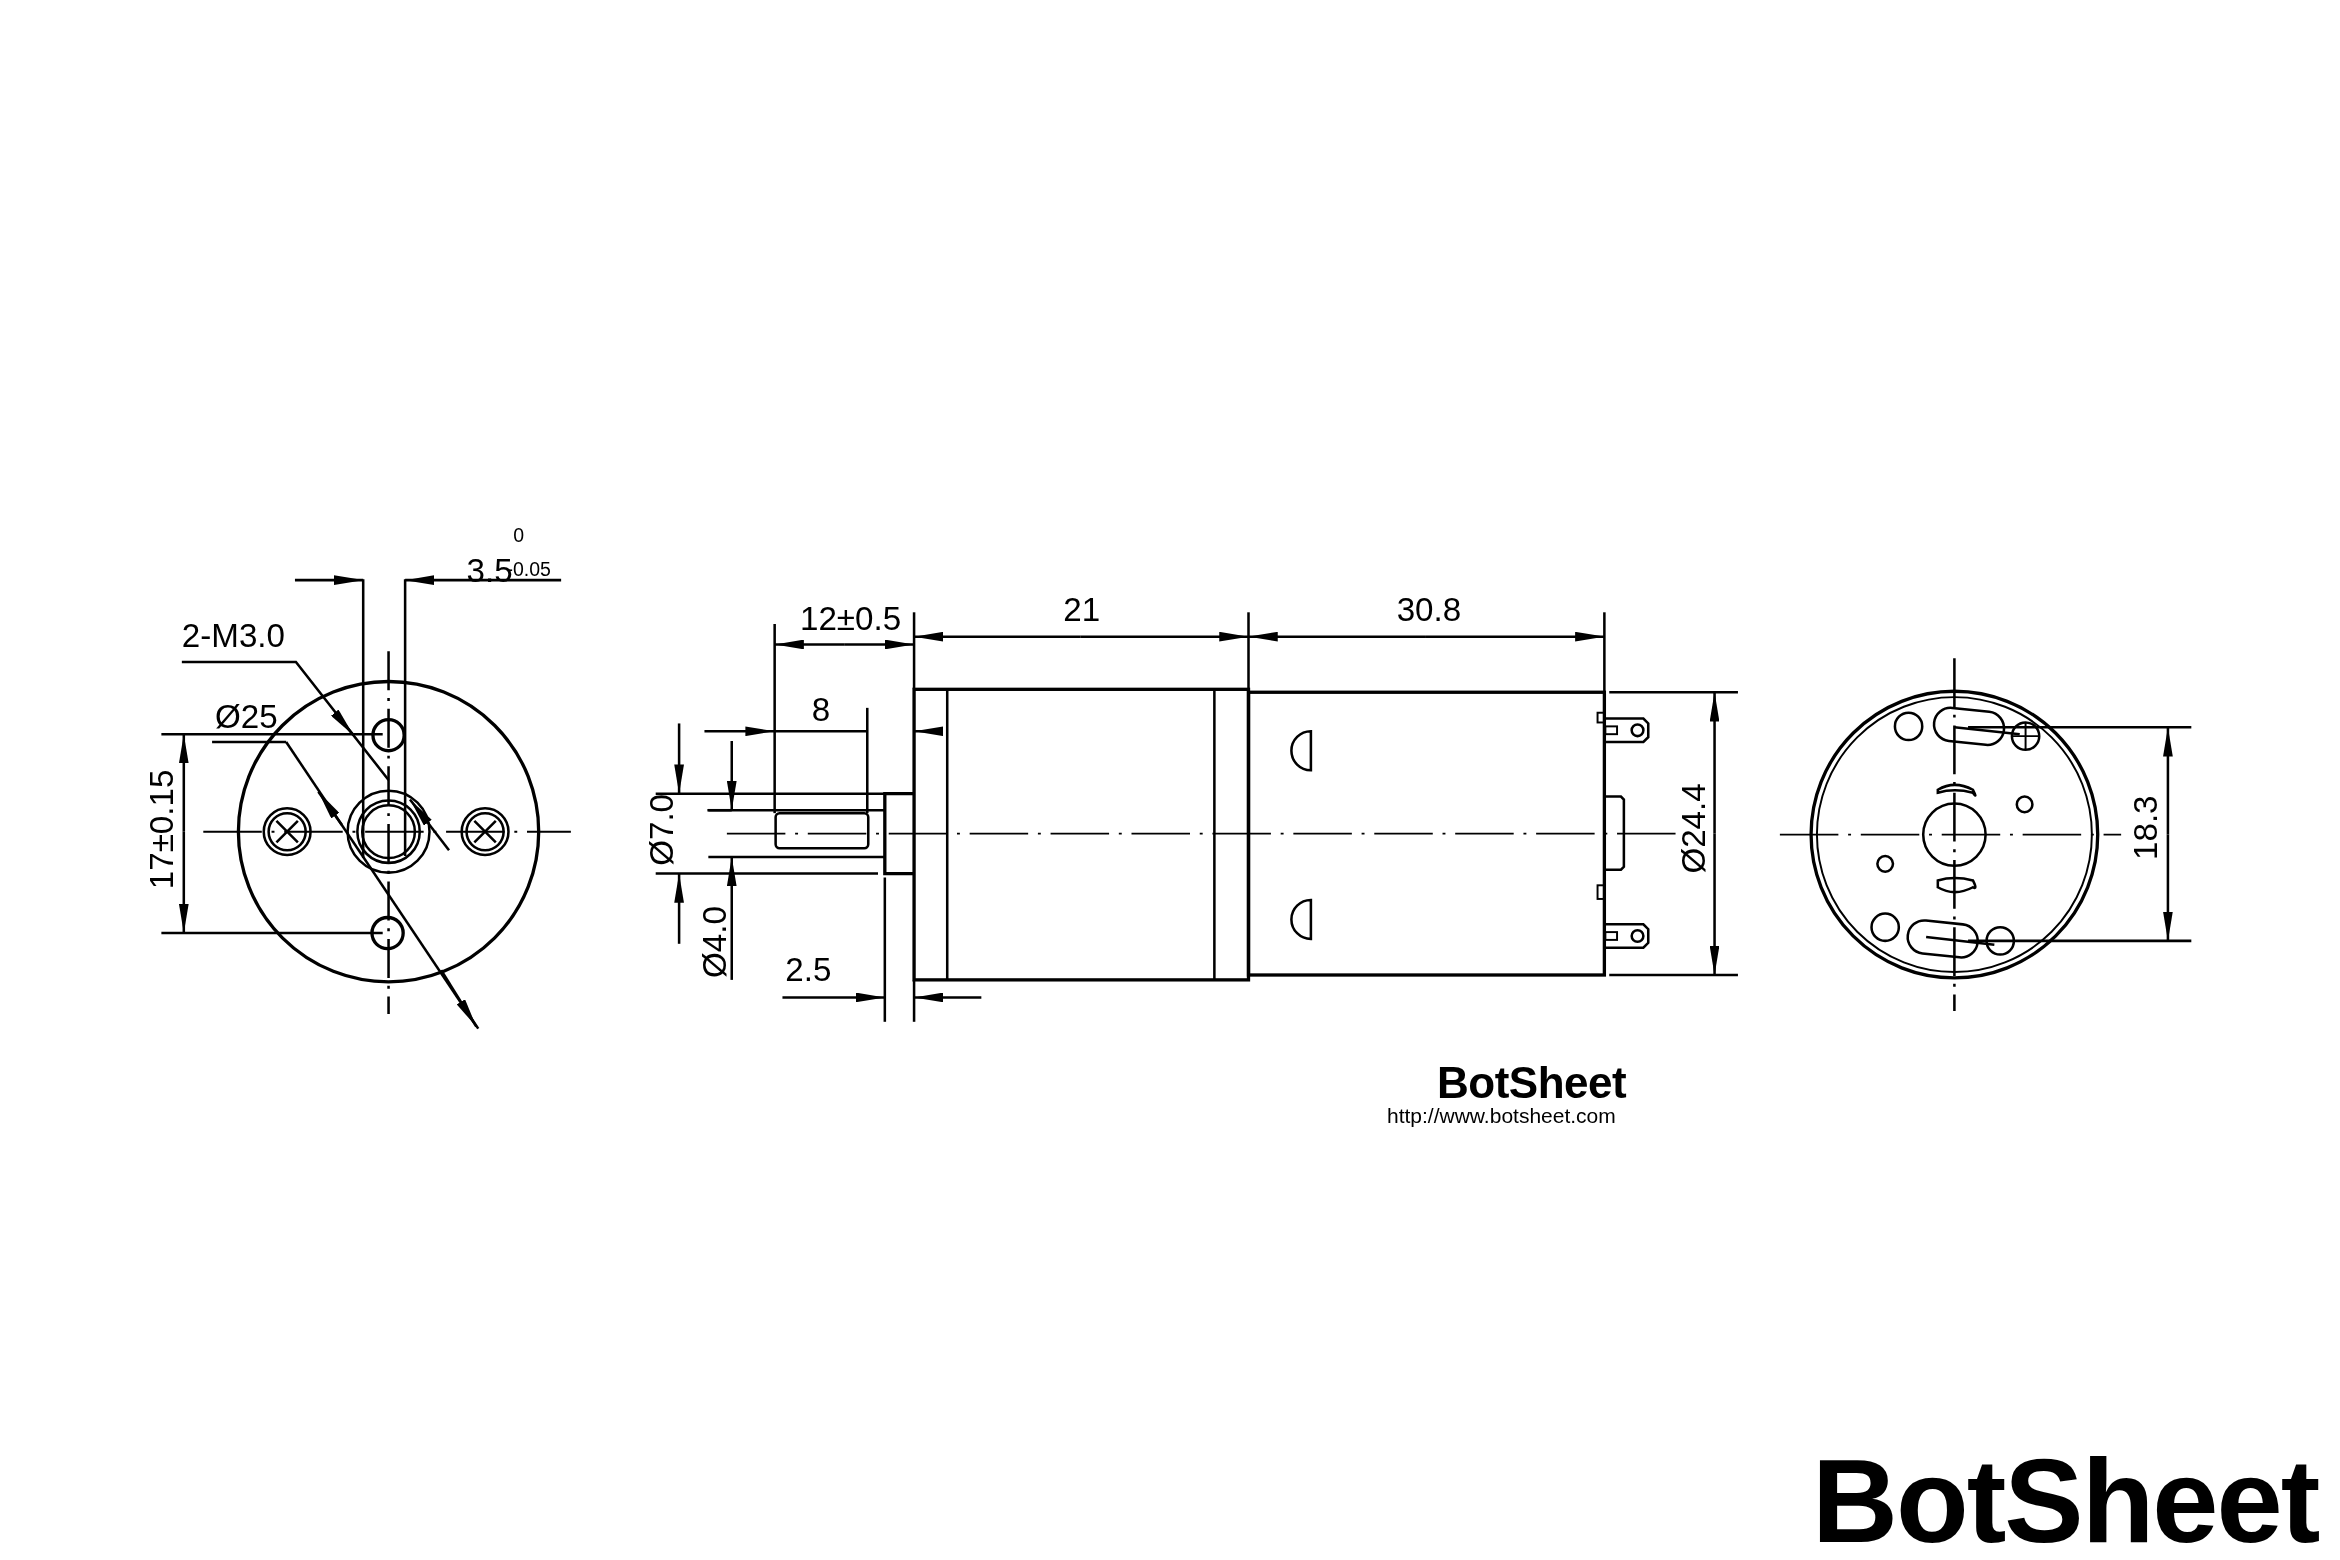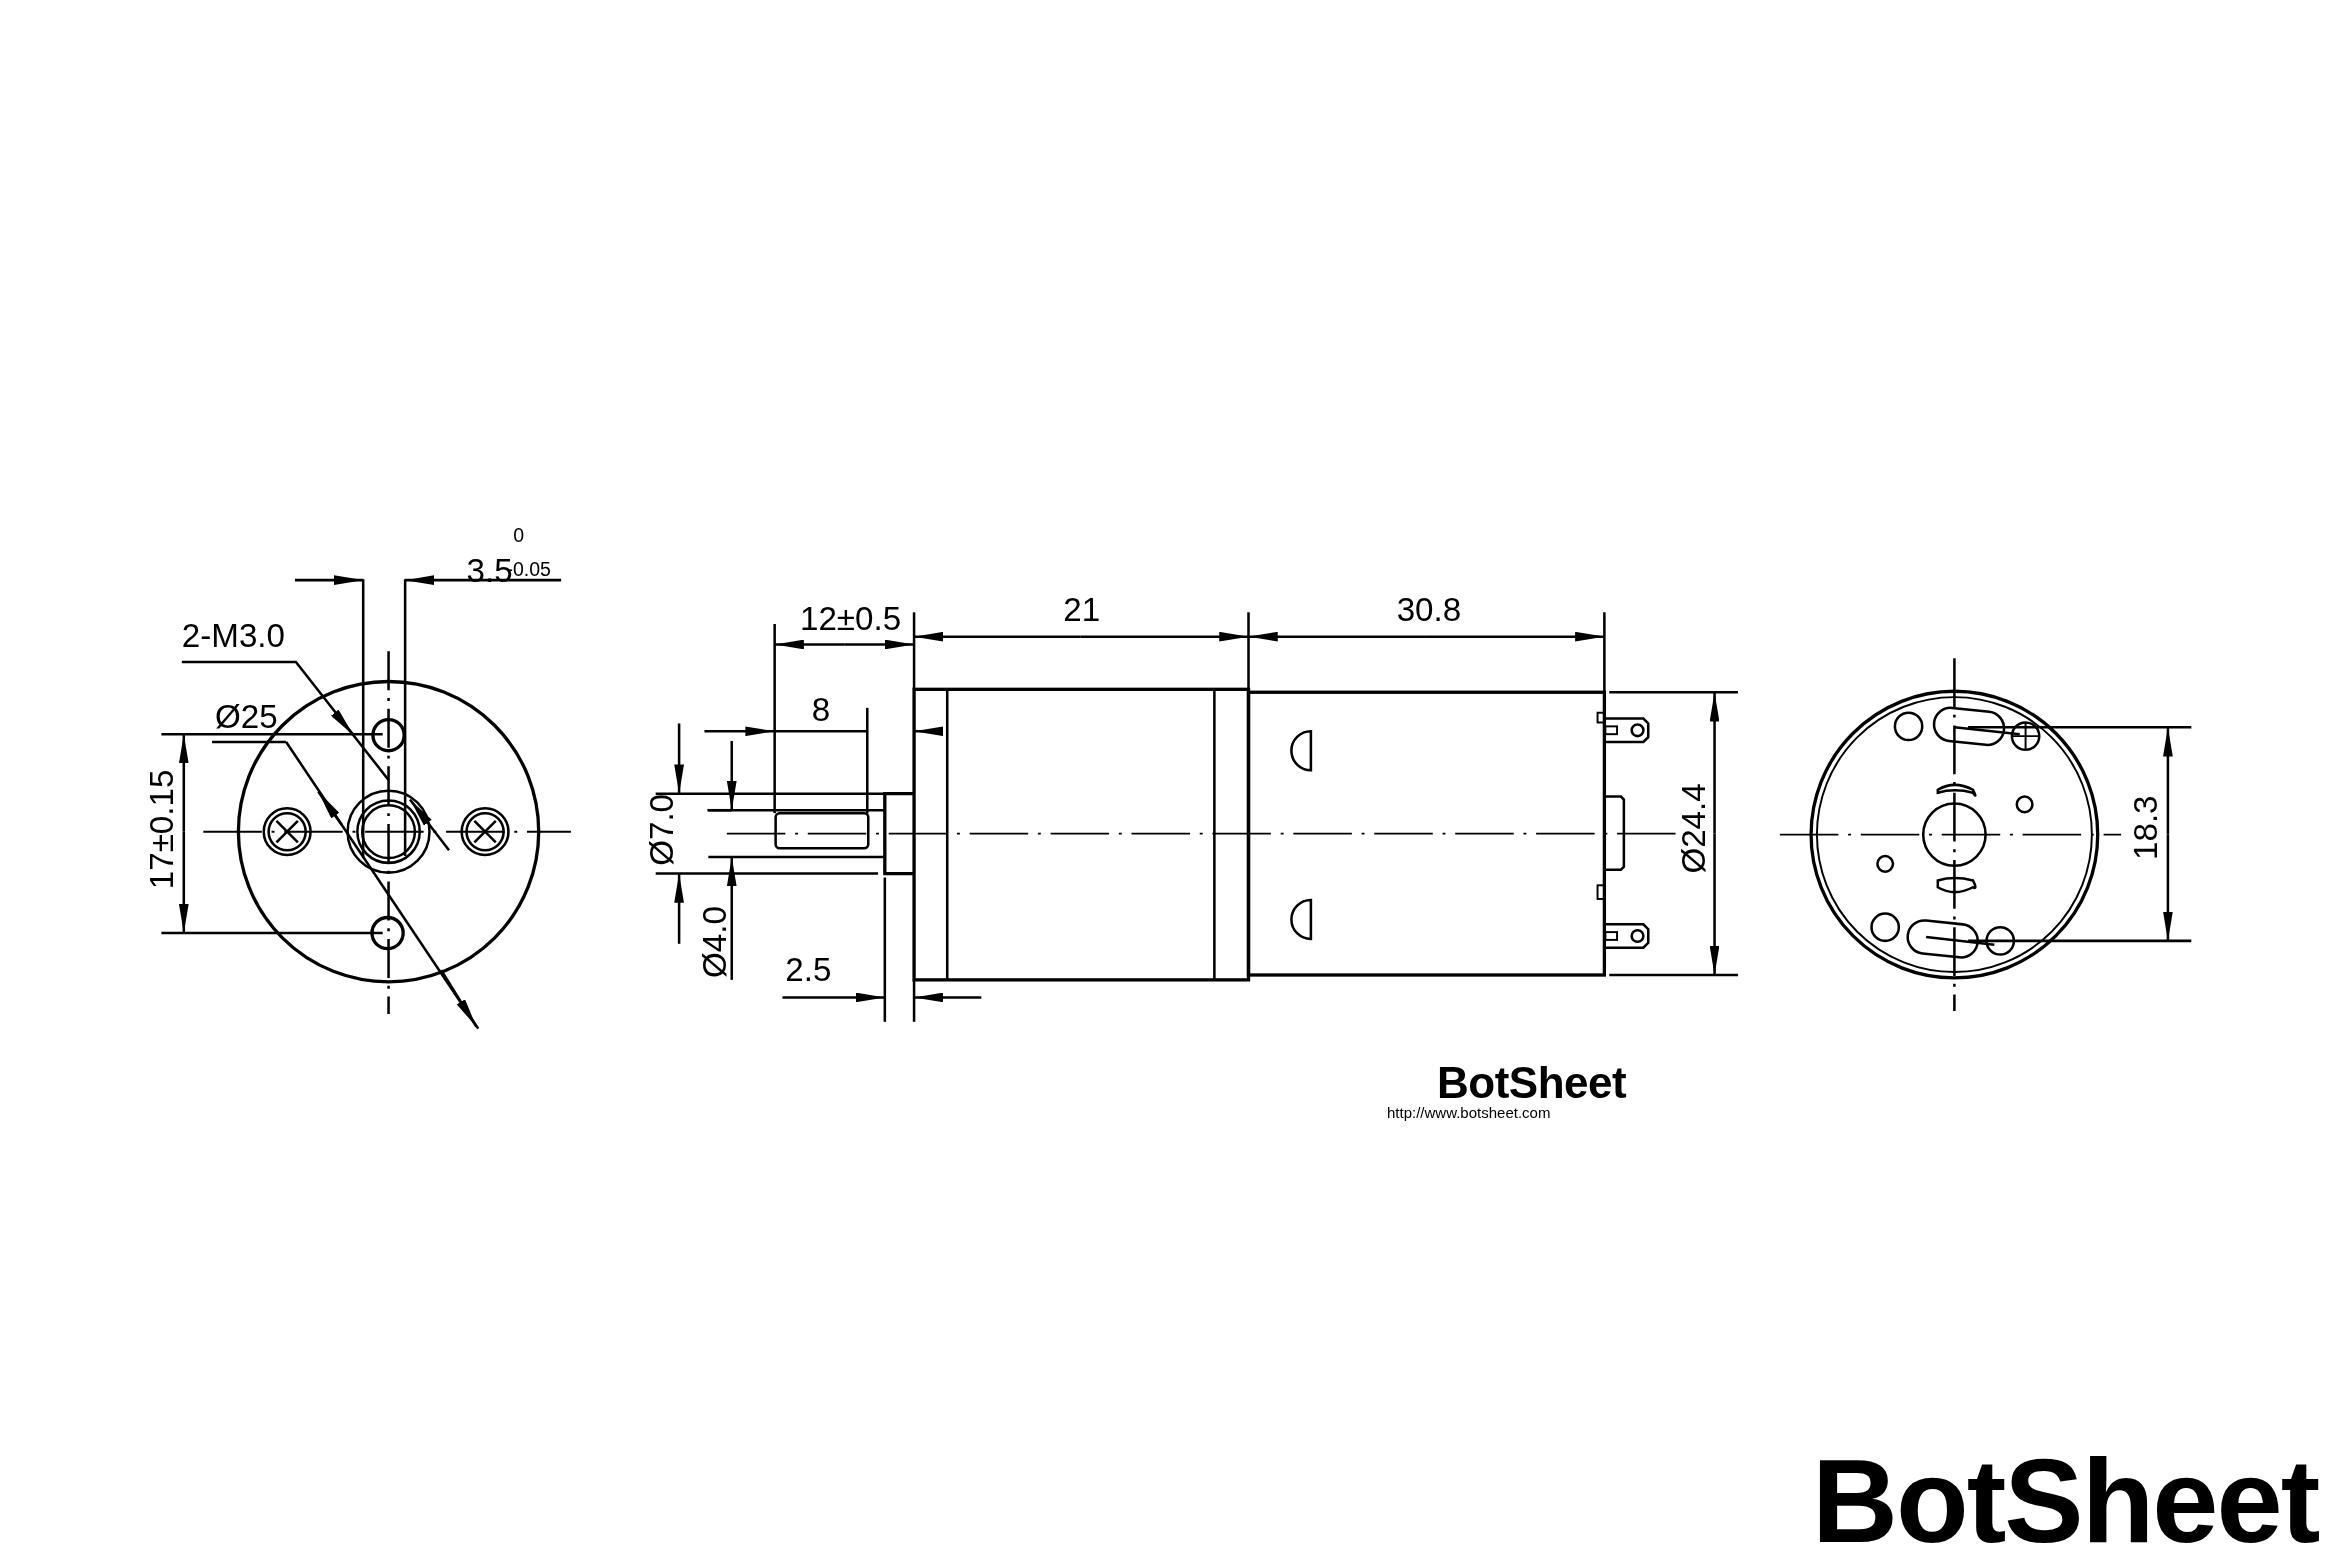--- a/index.html
+++ b/index.html
@@ -5,21 +5,21 @@
   html, body { margin: 0; padding: 0; background: #ffffff; }
   body { width: 2341px; height: 1560px; position: relative; overflow: hidden; font-family: "Liberation Sans", sans-serif; }
   svg { position: absolute; left: 0; top: 0; }
   .ln { stroke: #000; stroke-width: 2.6; fill: none; }
   .thick { stroke: #000; stroke-width: 3.4; fill: none; }
   .thin { stroke: #000; stroke-width: 2; fill: none; }
   .ctr { stroke: #000; stroke-width: 2; fill: none; stroke-dasharray: 60 10 3 10; }
   .dimtxt { font-family: "Liberation Sans", sans-serif; font-size: 34px; fill: #000; }
   .dimsm { font-family: "Liberation Sans", sans-serif; font-size: 20px; fill: #000; }
   .brand-small { position: absolute; left: 1437px; top: 1058px; font-size: 44px; font-weight: bold; color: #000; letter-spacing: -0.5px; }
-  .brand-url { position: absolute; left: 1387px; top: 1104px; font-size: 15px; color: #000; }
+  .brand-url { position: absolute; left: 1387px; top: 1104px; font-size: 21px; color: #000; }
   .brand-large { position: absolute; left: 1812px; top: 1441px; font-size: 119px; font-weight: bold; color: #000; letter-spacing: -2px; line-height: 1; }
 </style>
 </head>
 <body>
 
 <svg width="2341" height="1560" viewBox="0 0 2400 1600">
   <defs>
     <marker id="a" viewBox="0 0 30 10" refX="30" refY="5" markerWidth="30" markerHeight="10" markerUnits="userSpaceOnUse" orient="auto-start-reverse">
       <path d="M0,0 L30,5 L0,10 Z" fill="#000"></path>
     </marker>

